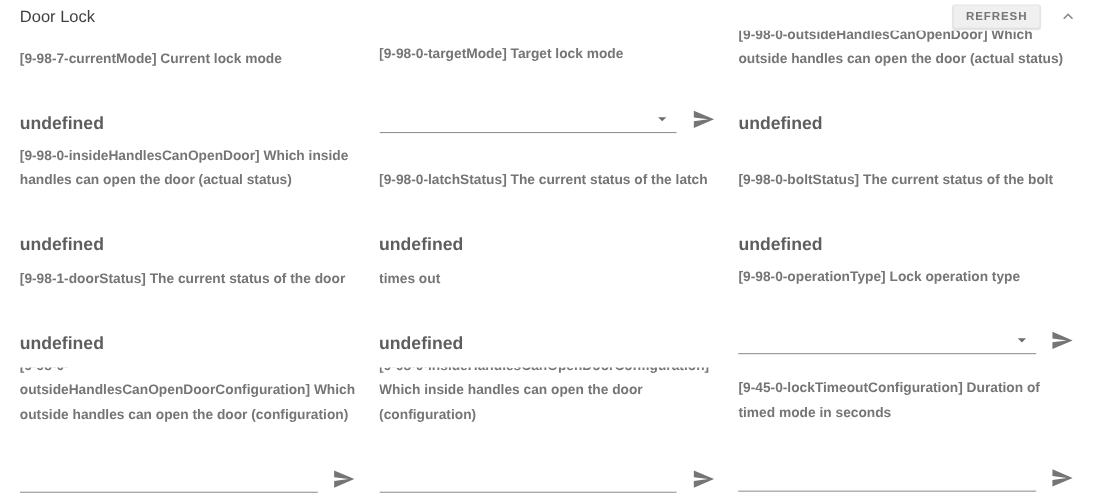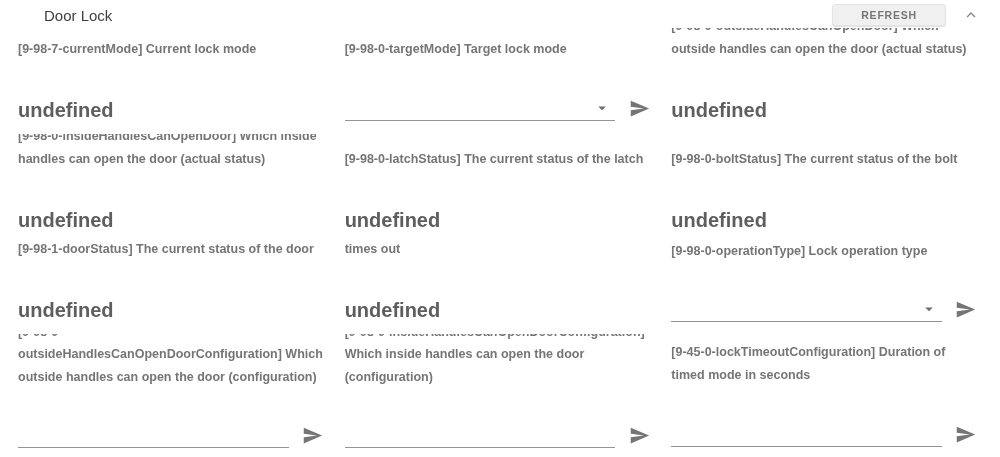--- a/index.html
+++ b/index.html
@@ -6,30 +6,30 @@
   html, body { background: #ffffff; }
   body {
     font-family: "Liberation Sans", "DejaVu Sans", sans-serif;
     width: 1000px; height: 457px; overflow: hidden;
   }
   .panel { width: 1000px; height: 457px; background: #fff; }
 
   
   .panel-header {
     display: flex; justify-content: space-between; align-items: center;
-    height: 28px; padding: 2px 18px 0 18px; margin-left: 26px;
+    height: 28px; padding: 2px 18px 0 18px;
   }
   .panel-title { font-size: 15px; color: #3f3f3f; }
   .header-actions { display: flex; align-items: center; gap: 14px; }
   .refresh-btn {
     background: #f0f0f0; color: #757575;
     border: 1px solid #e4e4e4; border-radius: 3px;
     font-family: "Liberation Sans", sans-serif;
     font-size: 10.5px; font-weight: bold; letter-spacing: 0.8px;
-    padding: 4px 28px; cursor: pointer;
+    padding: 4px 11px; cursor: pointer;
     box-shadow: 0 1px 1px rgba(0,0,0,0.12);
   }
   .collapse-btn {
     background: none; border: none; cursor: pointer;
     width: 22px; height: 22px; display: flex; align-items: center; justify-content: center;
   }
   .collapse-btn svg { fill: #8a8a8a; width: 18px; height: 18px; }
 
   
   .fields-grid {
@@ -42,21 +42,21 @@
   .field-cell {
     display: flex; flex-direction: column; justify-content: flex-end;
     padding-bottom: 12px; overflow: hidden; gap: 32px;
   }
   .field-cell:nth-child(n+10) { padding-bottom: 6px; }
   .field-label {
     font-size: 12.5px; font-weight: bold; color: #757575;
     line-height: 1.8;
   }
   .field-value {
-    font-size: 20px; font-weight: bold; color: #5e5e5e;
+    font-size: 16px; font-weight: bold; color: #5e5e5e;
     margin-top: 7px; line-height: 1.15;
   }
   .control-row {
     display: flex; align-items: center; margin-top: 2px; height: 28px;
   }
   .select-box {
     flex: 1; height: 26px; display: flex; align-items: center;
     justify-content: space-between; cursor: pointer;
     border-bottom: 1px solid #949494; padding: 0 4px 0 0;
   }

